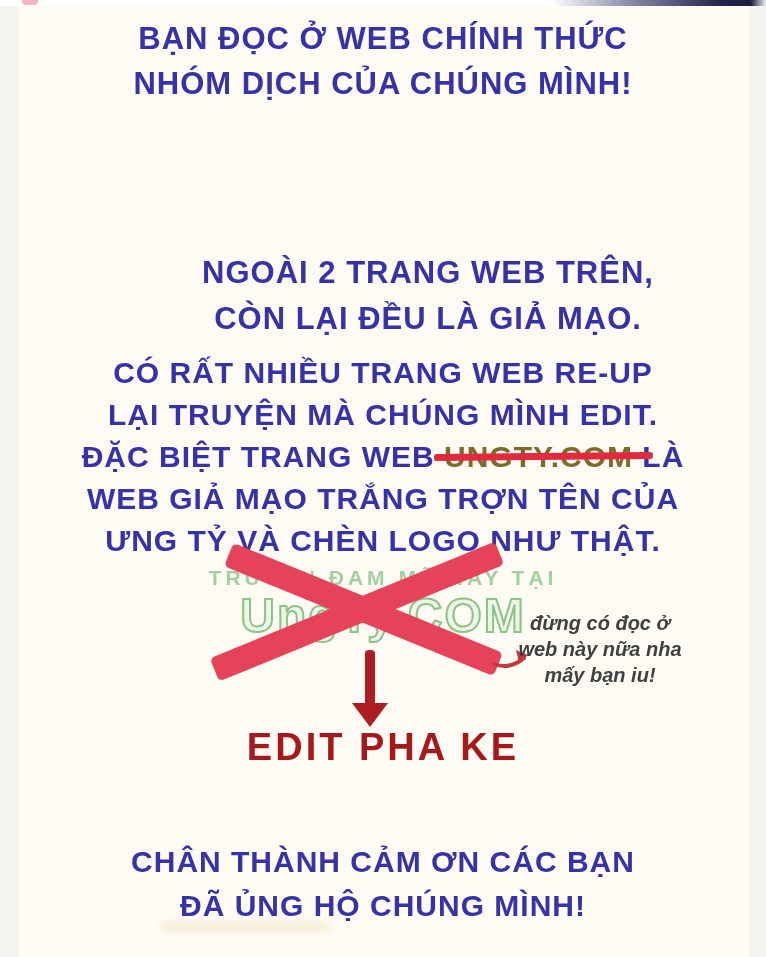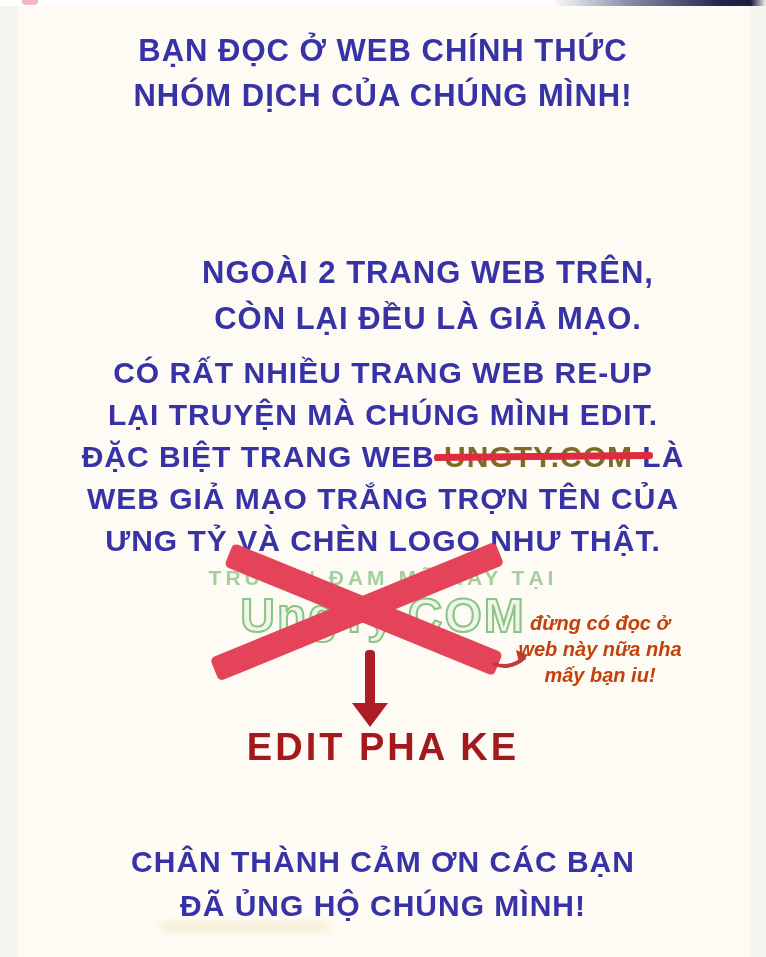--- a/index.html
+++ b/index.html
@@ -29,21 +29,21 @@
   }
   
   .comic{
     position:absolute;left:0;width:100%;
     text-align:center;font-weight:bold;
     letter-spacing:1px;
     color:#3733a6;
   }
   .blue{color:#3733a6;}
   .red{color:#d92136;}
-  .header-block{top:28px;font-size:31px;line-height:45px;}
+  .header-block{top:16px;font-size:31px;line-height:45px;}
   .notice-block{top:250px;font-size:31px;line-height:46px;padding-left:45px;}
   .warning-block{top:352px;font-size:30px;line-height:42px;}
   .footer-block{top:840px;font-size:30px;line-height:44px;}
   .strike-wrap{
     position:relative;display:inline-block;
     color:#7d6b2a;
   }
   .strike-bar{
     position:absolute;left:-10px;right:-20px;top:17px;height:7px;
     background:#e02a3e;border-radius:3px;transform:rotate(-0.6deg);
@@ -79,21 +79,21 @@
   }
   .logo-caption{
     position:absolute;left:0;width:100%;top:726px;
     text-align:center;font-size:38px;font-weight:bold;letter-spacing:3px;
     color:#a3191c;
   }
   
   .hand-note{
     position:absolute;left:510px;top:610px;width:180px;
     text-align:center;font-size:20px;line-height:26px;
-    font-weight:bold;font-style:italic;color:#c2410c;
+    font-weight:bold;font-style:italic;color:#404040;
     letter-spacing:0;
   }
   
   .ghost-residue{
     position:absolute;left:160px;top:922px;width:170px;height:10px;
     background:#f3e9c8;filter:blur(3px);opacity:.65;border-radius:5px;
   }
 </style>
 </head>
 <body>

